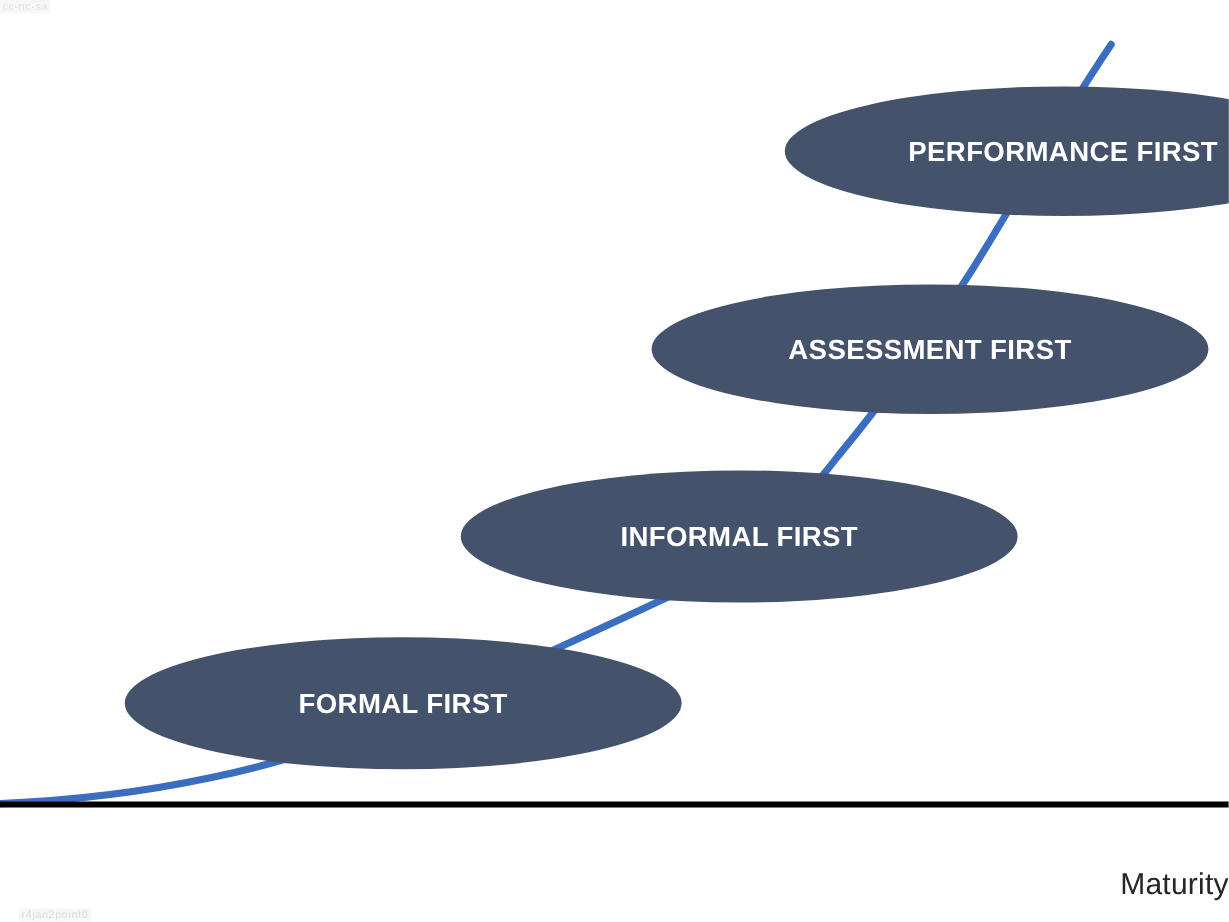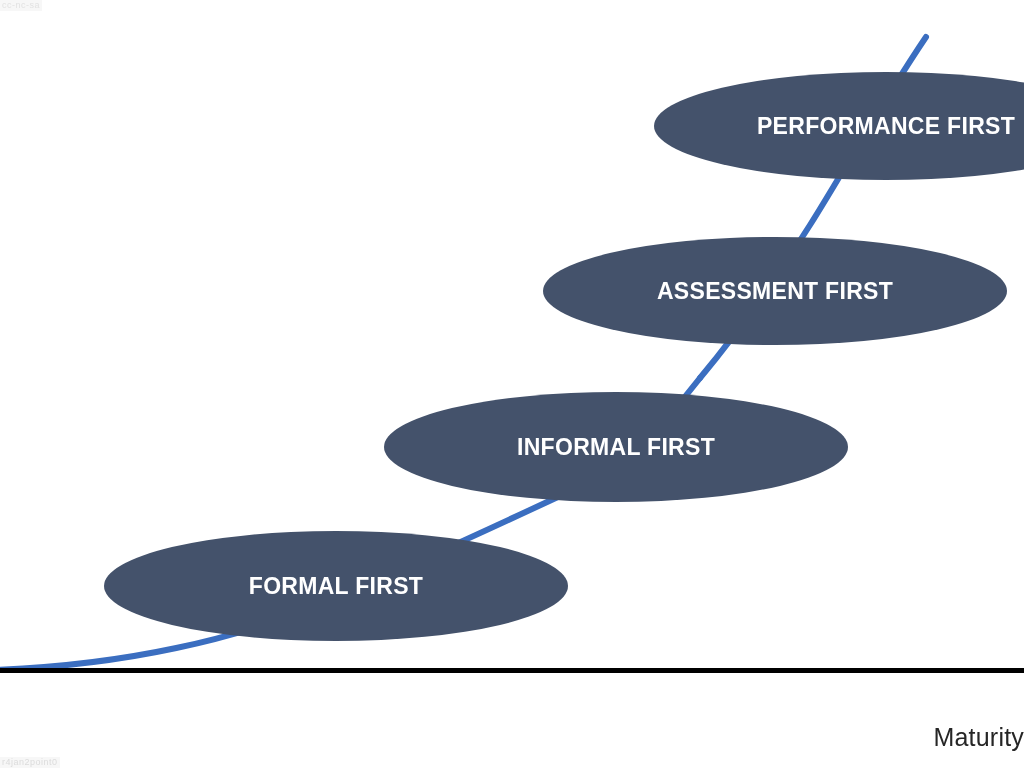--- a/index.html
+++ b/index.html
@@ -64,21 +64,21 @@
     white-space: nowrap;
     user-select: none;
   }
   #tag-top-left {
     left: 0;
     top: 0;
     color: #e2e2e2;
     background: #f7f7f7;
   }
   #tag-bottom-left {
-    left: 0;
+    left: 16px;
     bottom: 0;
     color: #dcdcdc;
     background: #f7f7f7;
   }
 </style>
 </head>
 <body>
 
 <div id="slide">
 

